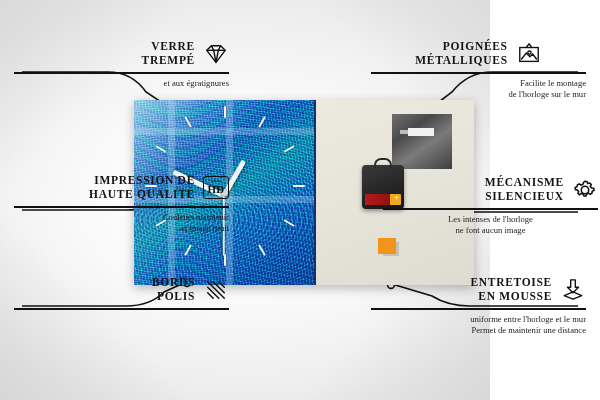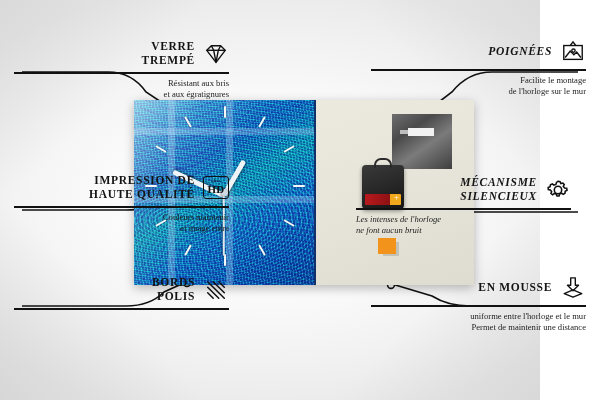--- a/index.html
+++ b/index.html
@@ -2,21 +2,21 @@
 <html><head>
 <meta charset="utf-8">
 <style>
   * { box-sizing: border-box; margin:0; padding:0; }
   body {
     width:600px; height:400px; overflow:hidden;
     font-family:"Liberation Serif", serif;
     background:#ffffff;
   }
   #stage{
-    position:relative; width:540px; height:400px;
+    position:relative; width:490px; height:400px;
     background:
       radial-gradient(ellipse 70% 55% at 50% 50%, #ffffff 0%, #fafafa 45%, #f2f2f2 72%, #e9e9e9 100%);
   }
   
   #stage:before{
     content:""; position:absolute; inset:0; pointer-events:none;
     background:
       linear-gradient(135deg, rgba(205,205,205,.55) 0%, rgba(205,205,205,0) 22%),
       linear-gradient(225deg, rgba(205,205,205,.45) 0%, rgba(205,205,205,0) 20%),
       linear-gradient(45deg,  rgba(200,200,200,.55) 0%, rgba(200,200,200,0) 22%),
@@ -165,42 +165,41 @@
           <path d="M4 9 L9 4 H19 L24 9 L14 22 Z"></path>
               <path d="M4 9 H24"></path>
           <path d="M9 4 L11.5 9 L14 22"></path>
               <path d="M19 4 L16.5 9 L14 22"></path>
             </g>
           </svg>
       </span>
     </div>
     <div class="rule"></div>
     <div class="desc">
-      <div>Résistant aux bris</div>
       <div>et aux égratignures</div>
     </div>
   </div>
 
   <div class="callout left" style="left:14px;top:174px;">
     <div class="head">
       <div class="title">
         <div>IMPRESSION DE</div>
         <div>HAUTE QUALITÉ</div>
       </div>
       <span class="ico">
         <span class="hdbox">
           <i>ultra</i>
           <b>HD</b>
         </span>
       </span>
     </div>
     <div class="rule"></div>
     <div class="desc">
       <div>Couleurs maintenir</div>
-      <div>et image entre</div>
+      <div>et image bruit</div>
     </div>
   </div>
 
   <div class="callout left" style="left:14px;top:276px;">
     <div class="head">
       <div class="title">
         <div>BORDS</div>
         <div>POLIS</div>
       </div>
       <span class="ico">
@@ -212,70 +211,72 @@
           <path d="M11 4 L23 16"></path>
               <path d="M17 4 L23 10"></path>
             </g>
           </svg>
       </span>
     </div>
     <div class="rule"></div>
   </div>
 
   <div class="callout right" style="left:371px;top:40px;text-align:right;">
-    <div class="head" style="justify-content:flex-end;font-style:italic;">
+    <div class="head" style="justify-content:center;">
       <div class="title">
         <div>POIGNÉES</div>
+        <div>MÉTALLIQUES</div>
       </div>
       <span class="ico">
         <svg viewBox="0 0 28 26">
             <g fill="none" stroke="currentColor" stroke-width="1.5">
           <path d="M11 6 L14 2 L17 6"></path>
               <rect x="4" y="6" width="20" height="15"></rect>
           <path d="M5.5 19 L11 12 L15 16 L18 13 L22.5 19"></path>
           <circle cx="14.5" cy="11.5" r="1.8"></circle>
             </g>
           </svg>
       </span>
     </div>
     <div class="rule"></div>
     <div class="desc">
       <div>Facilite le montage</div>
       <div>de l'horloge sur le mur</div>
     </div>
   </div>
 
-  <div class="callout right" style="left:356px;top:176px;text-align:left;font-style:italic;">
+  <div class="callout right" style="left:383px;top:176px;text-align:center;">
     <div class="head" style="justify-content:flex-end;">
       <div class="title">
         <div>MÉCANISME</div>
         <div>SILENCIEUX</div>
       </div>
       <span class="ico">
         <svg viewBox="0 0 28 26">
             <g fill="none" stroke="currentColor" stroke-width="1.7">
           <path d="M14 3.5 l2.2 .45 .9 2.1 2.2-.55 1.5 1.7 -1.1 2 1.5 1.7 2.2 .2 .4 2.2
                    -2 1 -.25 2.25 -1.9 1.2 -1.8-1.3 -2.1 .85 -.6 2.15 -2.25 .1 -.8-2.1
                    -2.2-.7 -1.7 1.4 -1.8-1.35 .7-2.1 -1.35-1.8 -2.2-.3 -.2-2.25 2.05-.85
                    .45-2.2 2-1 1.65 1.45 2.15-.75 .75-2.1 z"></path>
           <circle cx="14" cy="13" r="4"></circle>
             </g>
           </svg>
       </span>
     </div>
     <div class="rule"></div>
     <div class="desc">
       <div>Les intenses de l'horloge</div>
-      <div>ne font aucun bruit</div>
+      <div>ne font aucun image</div>
     </div>
   </div>
 
   <div class="callout right" style="left:371px;top:276px;text-align:right;">
     <div class="head" style="justify-content:flex-end;">
       <div class="title">
+        <div>ENTRETOISE</div>
         <div>EN MOUSSE</div>
       </div>
       <span class="ico">
         <svg viewBox="0 0 28 26">
             <g fill="none" stroke="currentColor" stroke-width="1.5" stroke-linejoin="round">
           <path d="M11.5 2 H16.5 V10 H20 L14 16 L8 10 H11.5 Z"></path>
           <path d="M14 15 L23.5 19 L14 23 L4.5 19 Z"></path>
             </g>
           </svg>
       </span>

